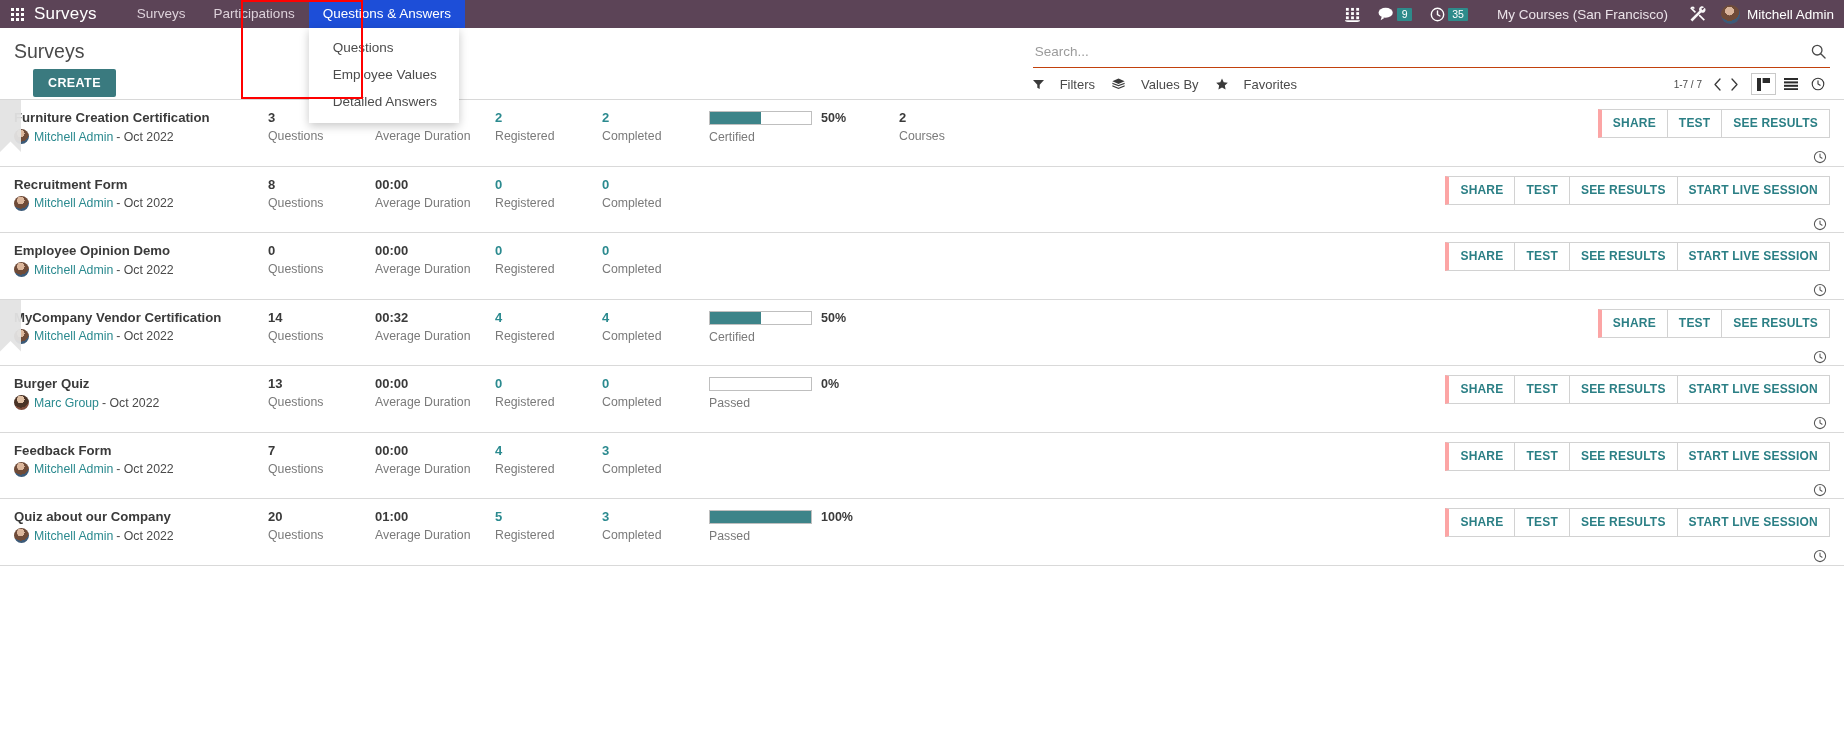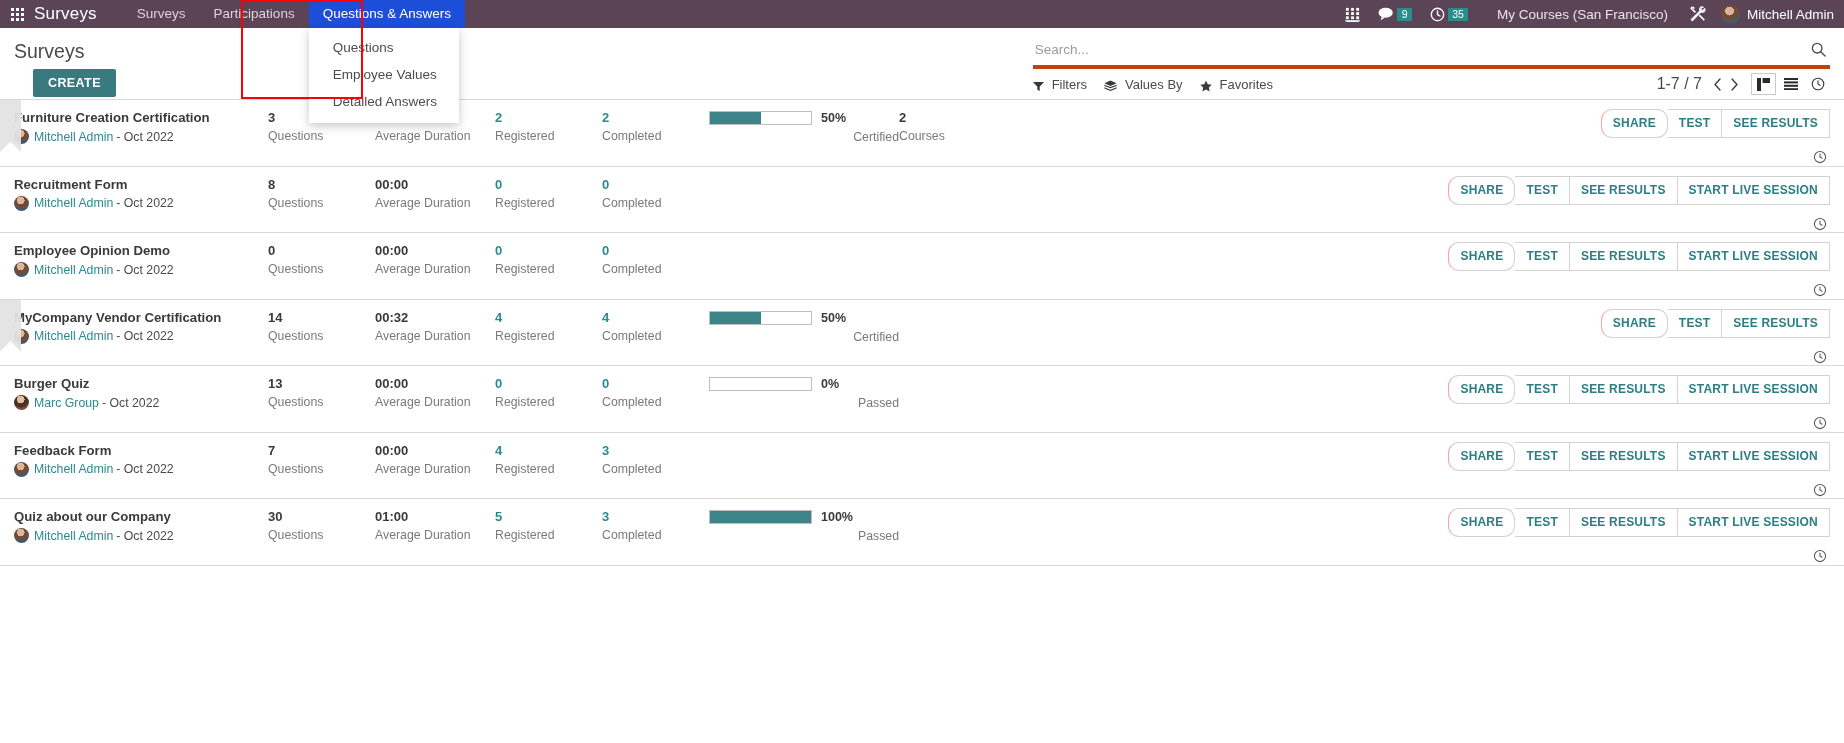--- a/index.html
+++ b/index.html
@@ -159,21 +159,21 @@
   }
   .cp-right {
     flex: 1;
     padding: 0 14px 0 0;
     display: flex;
     flex-direction: column;
   }
   .searchbar {
     display: flex;
     align-items: center;
-    border-bottom: 4px solid #c2410c;
+    border-bottom: 1px solid #c2410c;
     height: 34px;
     margin-top: 7px;
     padding: 0 2px 0 0;
   }
   .search-input {
     flex: 1;
     border: none;
     outline: none;
     font-size: 13.5px;
     color: #4a4a4a;
@@ -184,27 +184,27 @@
   .search-input::placeholder { color: #9b9b9b; }
   .search-icon-btn { padding: 0 2px 0 8px; cursor: pointer; color: #4a4a4a; }
 
   .cp-bottom {
     display: flex;
     align-items: center;
     height: 30px;
     margin-top: 1px;
   }
   .filter-btn {
-    display: flex; align-items: flex-end; gap: 8px;
+    display: flex; align-items: center; gap: 16px;
     font-size: 13px; color: #4a4a4a;
     margin-right: 17px; cursor: pointer;
   }
   .cp-bottom-spacer { flex: 1; }
   .pager {
-    font-size: 16px; color: #4a4a4a;
+    font-size: 10px; color: #4a4a4a;
     margin-right: 7px; white-space: nowrap;
   }
   .pager-arrow {
     color: #4a4a4a; padding: 0 4px; cursor: pointer;
     font-size: 14px; line-height: 14px;
   }
   .view-switch { display: flex; align-items: center; gap: 2px; margin-left: 8px; }
   .view-btn {
     width: 25px; height: 22px;
     display: flex; align-items: center; justify-content: center;
@@ -249,21 +249,21 @@
   }
   .s-author { font-size: 12.3px; color: #2b8a8f; cursor: pointer; }
   .s-date { font-size: 12.3px; color: #4a4a4a; margin-left: 3px; }
 
   .c-stat { width: 107px; }
   .c-stat.wide { width: 120px; }
   .stat-val { font-size: 13px; font-weight: bold; color: #3a3a3a; line-height: 17px; }
   .stat-val.link { color: #2b8a8f; cursor: pointer; }
   .stat-lbl { font-size: 12.3px; color: #7a7a7a; margin-top: 3px; }
 
-  .c-prog { width: 190px; padding-top: 11px; text-align: right; }
+  .c-prog { width: 190px; padding-top: 11px; }
   .prog-row { display: flex; align-items: center; }
   .prog-bar {
     width: 103px; height: 14px;
     border: 1px solid #bfbfbf;
     background: #ffffff;
     position: relative;
     overflow: hidden;
   }
   .prog-fill { height: 100%; background: #3d8489; }
   .prog-pct {
@@ -289,21 +289,21 @@
     color: #2b7f85;
     font-size: 12px;
     font-weight: bold;
     letter-spacing: .2px;
     padding: 7px 11px;
     cursor: pointer;
     white-space: nowrap;
     font-family: "Liberation Sans", sans-serif;
     line-height: 13px;
   }
-  .act-btn:first-child { border-left: 1px solid #fca5a5; border-radius: 11px; }
+  .act-btn:first-child { border-left: 4px solid #fca5a5; }
   .clock-cell {
     margin-top: 12px;
     padding-right: 3px;
     cursor: pointer;
     color: #555;
   }
 </style>
 </head>
 <body>
 
@@ -757,21 +757,21 @@
 
     <div class="cell c-name">
       <div class="s-title">Quiz about our Company</div>
       <div class="s-sub">
         <span class="avatar-row "></span>
         <span class="s-author">Mitchell Admin</span>
         <span class="s-date">- Oct 2022</span>
       </div>
     </div>
     <div class="cell c-stat">
-      <div class="stat-val">30</div>
+      <div class="stat-val">20</div>
       <div class="stat-lbl">Questions</div>
     </div>
     <div class="cell c-stat wide">
       <div class="stat-val">01:00</div>
       <div class="stat-lbl">Average Duration</div>
     </div>
     <div class="cell c-stat">
       <div class="stat-val link">5</div>
       <div class="stat-lbl">Registered</div>
     </div>

